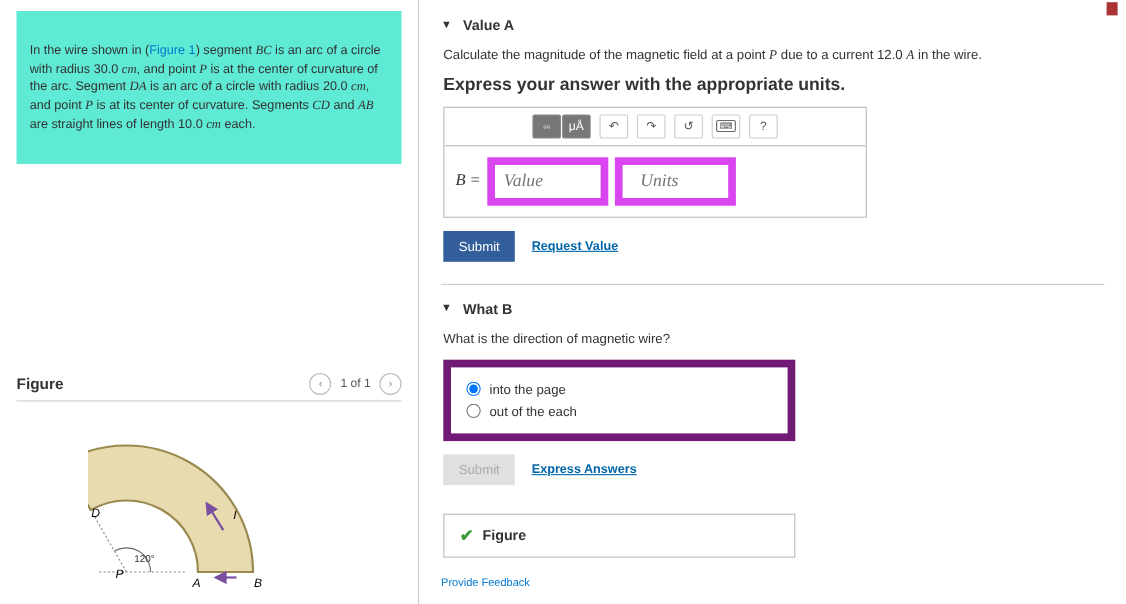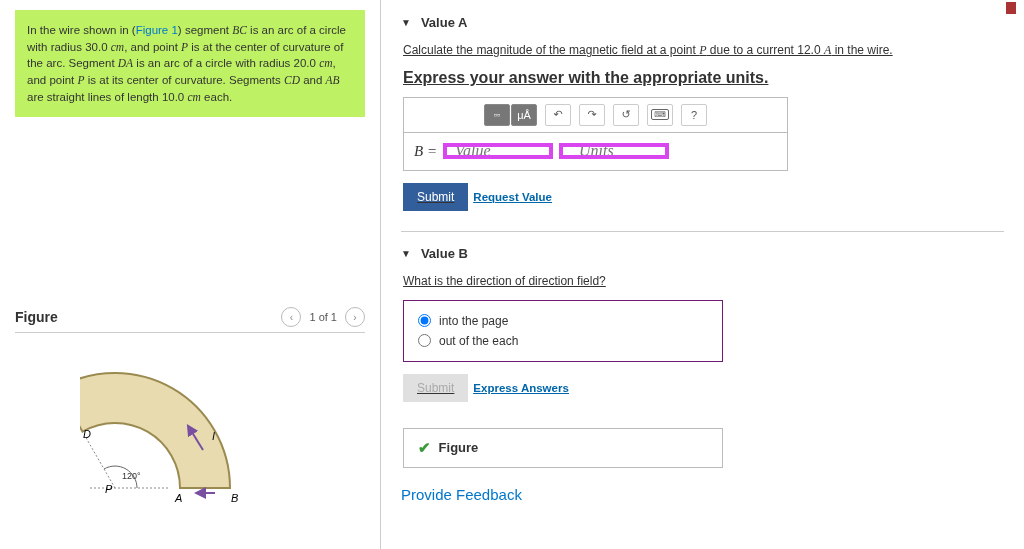--- a/index.html
+++ b/index.html
@@ -1,55 +1,55 @@
 <!DOCTYPE html>
 <html><head>
 <meta charset="utf-8">
 <style>
 * { box-sizing: border-box; margin: 0; padding: 0; }
 body { font-family: Arial, Helvetica, sans-serif; font-size: 12px; color: #333; background: #fff; width: 1024px; height: 549px; overflow: hidden; }
 .container { display: flex; height: 100%; }
 .left-panel { width: 380px; padding: 10px 15px; }
 .right-panel { flex: 1; border-left: 1px solid #ccc; padding: 15px 20px; position: relative; }
-.problem-text { background: #bef264; padding: 12px 12px; font-size: 11.5px; line-height: 1.45; color: #333; }
+.problem-text { background: #5eead4; padding: 28px 12px; font-size: 11.5px; line-height: 1.45; color: #333; }
 .problem-text .math { font-style: italic; font-family: 'Times New Roman', serif; }
 .problem-text a { color: #0077cc; text-decoration: none; }
 .figure-section { margin-top: 190px; }
 .figure-header { display: flex; justify-content: space-between; align-items: center; border-bottom: 1px solid #ccc; padding-bottom: 5px; }
 .figure-title { font-weight: bold; font-size: 14px; }
 .figure-nav { display: flex; align-items: center; gap: 8px; font-size: 11px; color: #555; }
 .nav-btn { width: 20px; height: 20px; border: 1px solid #bbb; border-radius: 50%; background: #fff; display: flex; align-items: center; justify-content: center; cursor: pointer; color: #888; font-size: 10px; }
 .figure-img { text-align: center; padding-top: 10px; }
 .part-header { display: flex; align-items: center; gap: 10px; font-weight: bold; font-size: 13px; margin-bottom: 12px; cursor: pointer; }
 .caret { font-size: 10px; }
-.part-content { padding-left: 2px; text-decoration: underline; }
+.part-content { padding-left: 2px; }
 .prompt-text { font-size: 12px; margin-bottom: 10px; line-height: 1.4; }
 .prompt-text .math { font-style: italic; font-family: 'Times New Roman', serif; }
 .bold-prompt { font-weight: bold; font-size: 16px; margin-bottom: 10px; }
 .answer-box { border: 1px solid #bbb; display: inline-block; padding: 0; margin-bottom: 12px; }
 .toolbar { padding: 6px 80px 6px 80px; border-bottom: 1px solid #bbb; display: flex; gap: 8px; align-items: center; }
 .tool-btn { width: 26px; height: 22px; border: 1px solid #888; background: #777; color: #fff; display: flex; align-items: center; justify-content: center; font-size: 11px; border-radius: 2px; cursor: pointer; }
 .tool-btn.light { background: #fff; color: #555; border: 1px solid #ccc; }
 .tool-group { display:flex; gap:1px; }
 .input-row { padding: 10px 10px; display: flex; align-items: center; gap: 6px; }
 .b-label { font-style: italic; font-family: 'Times New Roman', serif; font-size: 15px; }
-.value-input, .units-input { height: 16px; border: 4px solid #d946ef; padding: 0 8px; font-style: italic; font-family: 'Times New Roman', serif; color: #999; font-size: 16px; }
+.value-input, .units-input { height: 44px; border: 7px solid #d946ef; padding: 0 8px; font-style: italic; font-family: 'Times New Roman', serif; color: #999; font-size: 16px; }
 .value-input { width: 110px; }
 .units-input { width: 110px; padding-left: 16px; }
-.submit-row { display: flex; align-items: center; gap: 5px; margin-bottom: 20px; }
+.submit-row { display: flex; align-items: center; gap: 15px; margin-bottom: 20px; }
 .submit-btn { background: #325e9c; color: #fff; border: none; padding: 7px 14px; font-size: 12px; cursor: pointer; }
 .submit-btn.disabled { background: #e0e0e0; color: #aaa; cursor: default; }
 .req-link { color: #0066aa; font-weight: bold; font-size: 11.5px; text-decoration: underline; cursor: pointer; }
-.radio-box { border: 1px solid #701a75; padding: 10px 14px; display: inline-block; margin-bottom: 12px; min-width: 320px; }
+.radio-box { border: 7px solid #701a75; padding: 10px 14px; display: inline-block; margin-bottom: 12px; min-width: 320px; }
 .radio-row { display: flex; align-items: center; gap: 8px; font-size: 12px; padding: 3px 0; }
 .radio-row input { margin: 0; }
 .correct-box { border: 1px solid #bbb; padding: 10px 14px; display: inline-block; min-width: 320px; margin-top: 6px; }
 .correct-inner { display: flex; align-items: center; gap: 8px; font-weight: bold; font-size: 13px; }
 .check { color: #3a9a3a; font-size: 15px; }
-.feedback-link { color: #0077cc; font-size: 15px; margin-top: 18px; display: inline-block; cursor: pointer; }
+.feedback-link { color: #0077cc; font-size: 10px; margin-top: 18px; display: inline-block; cursor: pointer; }
 .divider { border: none; border-top: 1px solid #ccc; margin: 12px 0 14px; }
 .flag { position: absolute; top: 2px; right: 8px; width: 10px; height: 12px; background: #a33; cursor: pointer; }
 .kbd-icon { border:1px solid #666; border-radius:2px; padding:0 2px; font-size:8px; }
 </style>
 </head>
 <body>
 
 <div class="container">
   <div class="left-panel">
     <div class="problem-text" id="problem-text">In the wire shown in (<a href="#">Figure 1</a>) segment <span class="math">BC</span> is an arc of a circle with radius 30.0 <span class="math">cm</span>, and point <span class="math">P</span> is at the center of curvature of the arc. Segment <span class="math">DA</span> is an arc of a circle with radius 20.0 <span class="math">cm</span>, and point <span class="math">P</span> is at its center of curvature. Segments <span class="math">CD</span> and <span class="math">AB</span> are straight lines of length 10.0 <span class="math">cm</span> each.</div>
@@ -126,24 +126,24 @@
       <div class="submit-row">
         <button class="submit-btn">Submit</button>
         <span class="req-link">Request Value</span>
       </div>
     </div>
 
     <hr class="divider">
 
     <div class="part-header">
       <span class="caret">▼</span>
-      <span>Value B</span>
+      <span>What B</span>
     </div>
     <div class="part-content">
-      <div class="prompt-text">What is the direction of direction field?</div>
+      <div class="prompt-text">What is the direction of magnetic wire?</div>
 
       <div class="radio-box">
         <label class="radio-row">
           <input type="radio" name="dir" checked="" style="">
           <span>into the page</span>
         </label>
         <label class="radio-row">
           <input type="radio" name="dir" style="">
           <span>out of the each</span>
         </label>

